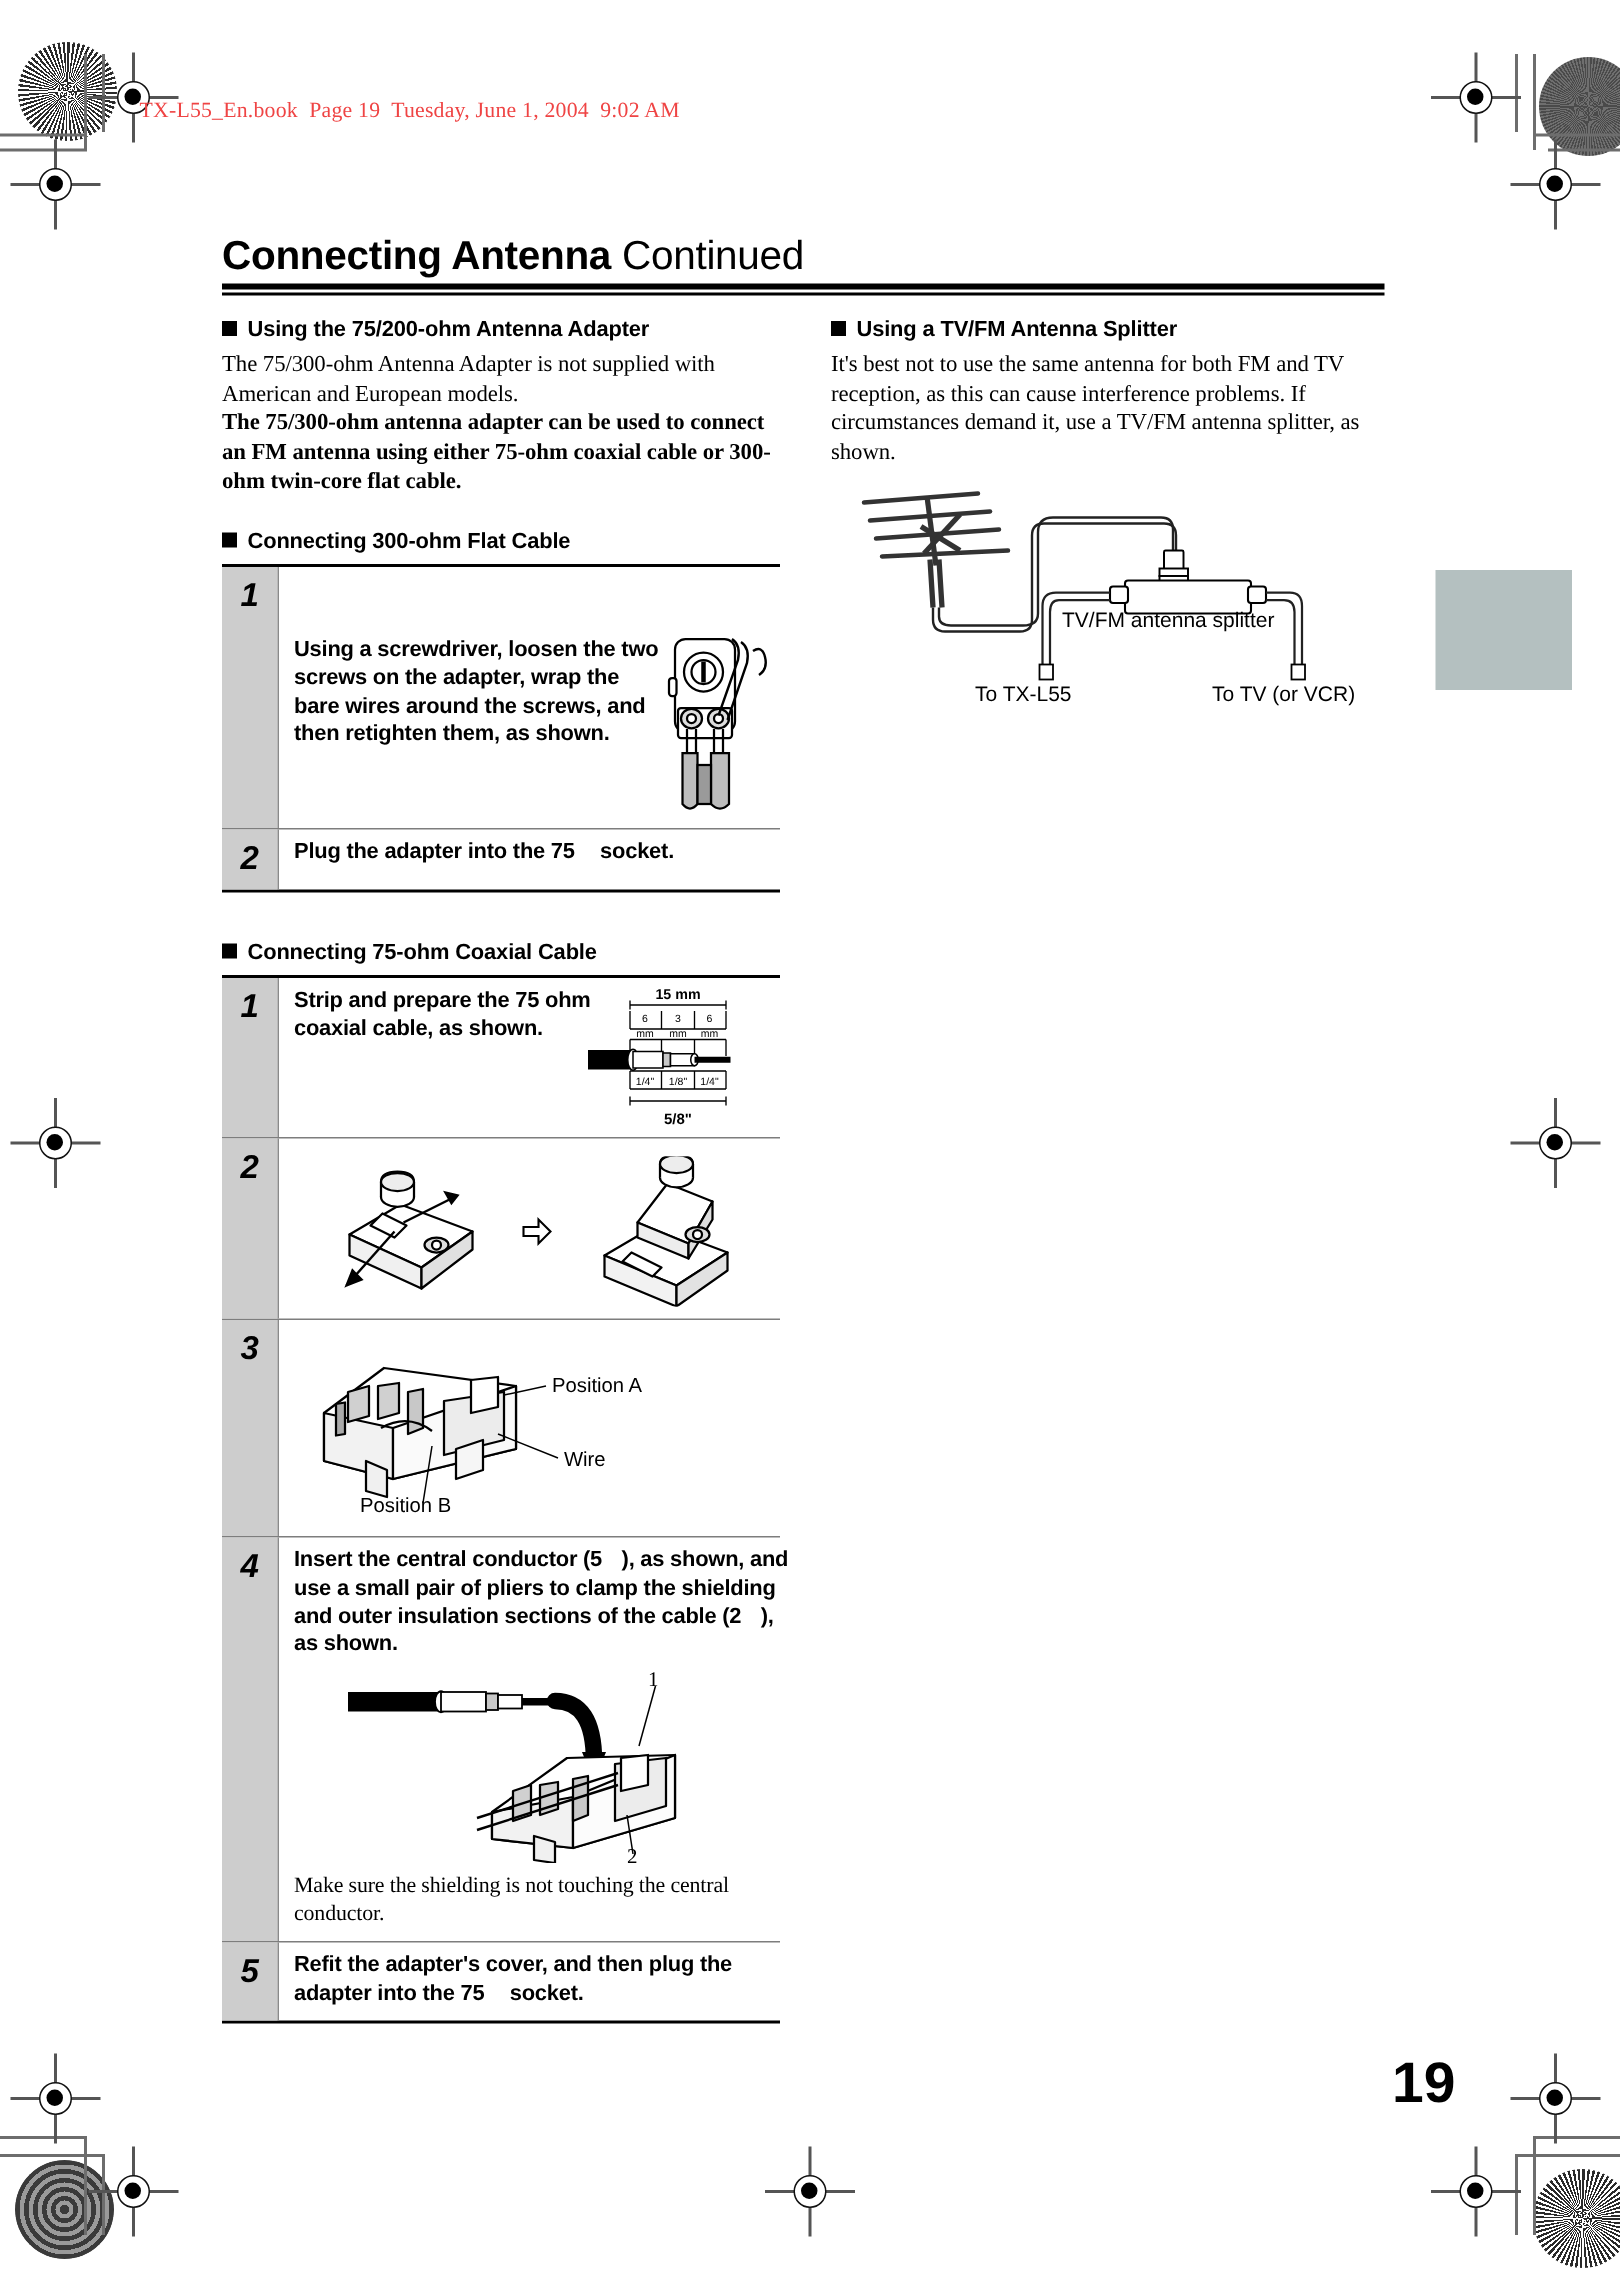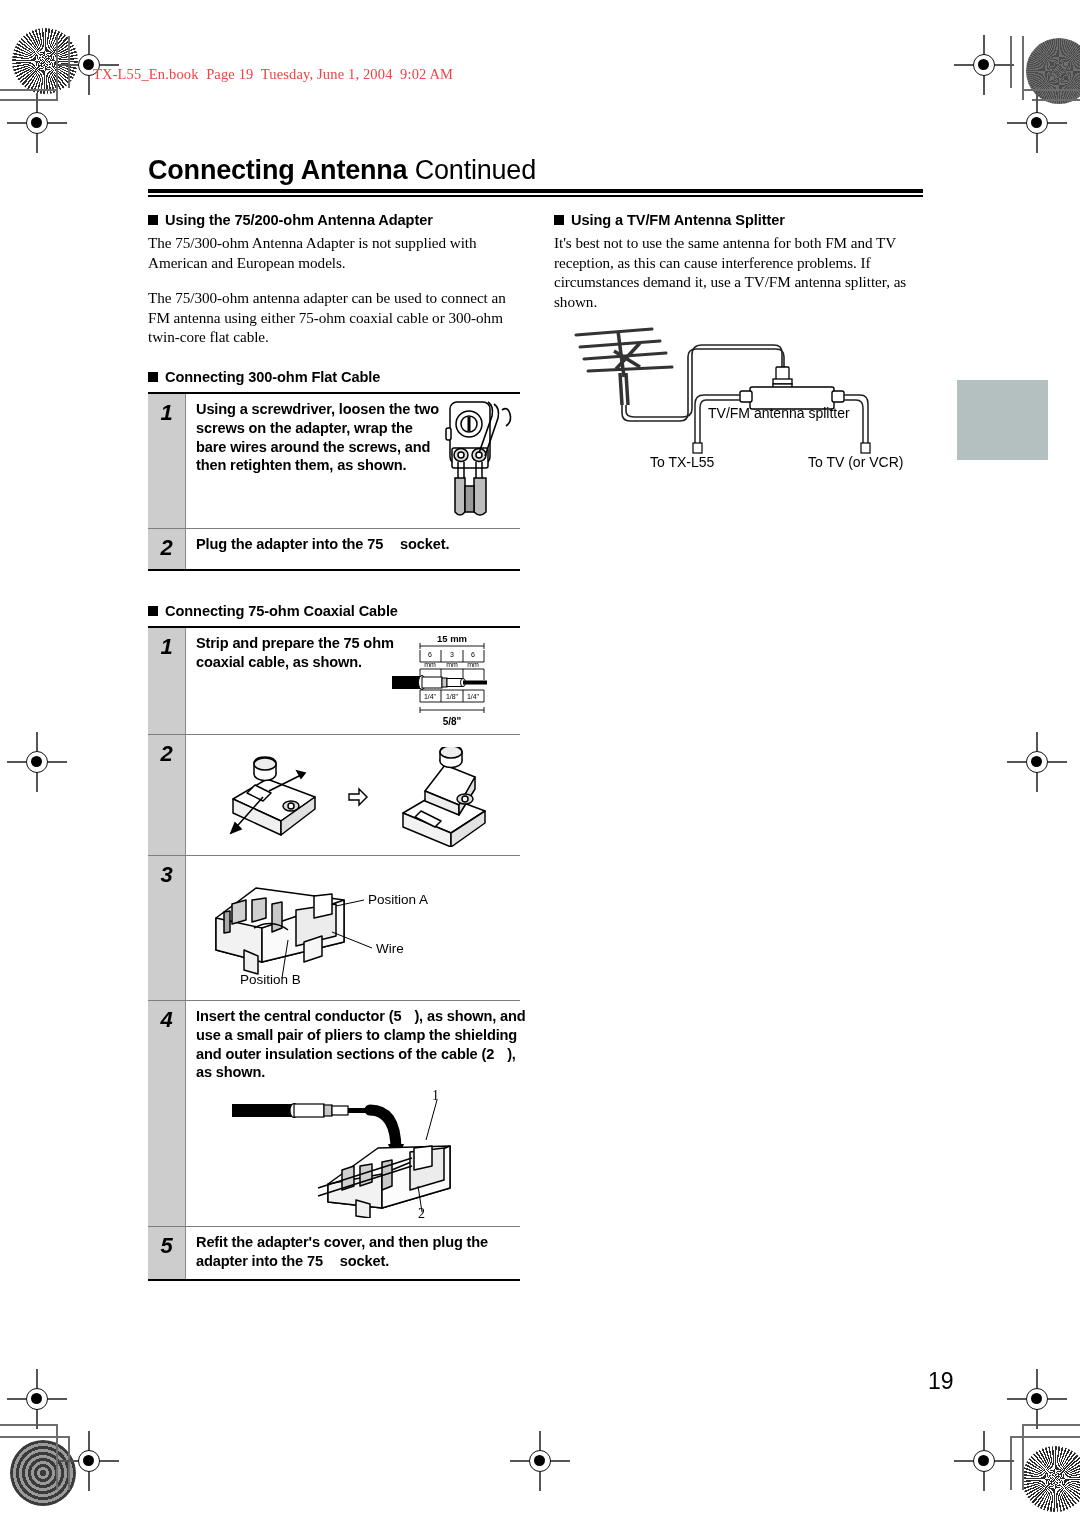--- a/index.html
+++ b/index.html
@@ -33,42 +33,42 @@
 
   .col{position:absolute;}
   .colL{left:148px;top:212px;width:372px;}
   .colR{left:554px;top:212px;width:372px;}
 
   h3.sec{font-size:14.6px;font-weight:bold;margin:0 0 5px 0;letter-spacing:-0.1px;
          display:flex;align-items:baseline;gap:7px;white-space:nowrap;}
   h3.sec .sq{width:10px;height:10px;background:#000;display:inline-block;flex:none;position:relative;top:0px;}
   p.body{font-family:"Liberation Serif",serif;font-size:15.2px;line-height:19.6px;margin:0 0 0 0;
          text-align:left;letter-spacing:-0.05px;}
-  p.body + p.body{margin-top:16px;}
+  p.body + p.body{margin-top:0px;font-weight:bold;}
 
   
   .steps{margin-top:7px;border-top:2.5px solid #000;}
   .step{display:flex;border-bottom:2.5px solid #000;}
   .step.thin{border-bottom:1.6px solid #7d7d7d;}
   .step .num{width:37px;flex:none;background:#cdcdcd;display:block;
              font-size:22px;font-style:italic;font-weight:bold;text-align:center;
              padding-top:6px;box-sizing:border-box;}
   .step .bd{flex:1;border-left:1.5px solid #8a8a8a;padding:6px 0 8px 10px;position:relative;min-height:26px;}
   .step .txt{font-size:14.6px;font-weight:bold;line-height:18.8px;letter-spacing:-0.15px;}
   .step .note{font-family:"Liberation Serif",serif;font-size:14.6px;line-height:19px;
               font-weight:normal;letter-spacing:-0.1px;margin-top:6px;}
   .missing{display:inline-block;width:13px;}
 
   .figwrap{position:relative;}
   .fig-right{position:absolute;right:4px;top:0;}
 
   
   .tab-marker{position:absolute;left:957px;top:380px;width:91px;height:80px;background:#b4c0c0;}
 
-  .pageno{position:absolute;left:928px;top:1368px;font-size:23px;font-weight:normal;
+  .pageno{position:absolute;left:928px;top:1368px;font-size:38px;font-weight:bold;
           font-family:"Liberation Sans",sans-serif;}
 
   svg{display:block;}
 </style>
 </head>
 <body>
 
 <div class="starburst" style="left:12px;top:28px;"></div>
 <div class="starburst dots" style="left:1026px;top:38px;"></div>
 <div class="starburst rings" style="left:10px;top:1440px;"></div>
@@ -182,21 +182,21 @@
 
   <h3 class="sec" style="margin-top:22px;">
     <span class="sq"></span>
     <span>Connecting 300-ohm Flat Cable</span>
   </h3>
 
   <div class="steps">
     <div class="step thin">
       <div class="num">1</div>
       <div class="bd">
-        <div class="figwrap" style="min-height:120px;">
+        <div class="figwrap" style="min-height:120px;margin-top:40px;">
           <div class="txt" style="width:250px;">Using a screwdriver, loosen the two screws on the adapter, wrap the bare wires around the screws, and then retighten them, as shown.</div>
           <div class="fig-right">
             <svg width="80" height="122" viewBox="0 0 80 122">
               <g stroke="#000" fill="#fff" stroke-width="1.5">
                 <rect x="14" y="2" width="40" height="62" rx="7"></rect>
                 <circle cx="33" cy="24" r="13"></circle>
                 <circle cx="33" cy="24" r="8"></circle>
                 <rect x="31.5" y="17" width="3" height="14" fill="#000" stroke="none"></rect>
                 <rect x="10" y="28" width="5" height="12" rx="2"></rect>
                 <rect x="16" y="48" width="36" height="20" rx="2" fill="#fff"></rect>
@@ -389,20 +389,21 @@
             <g stroke="#000" fill="none" stroke-width="1">
               <path d="M241 12 L230 52"></path>
               <path d="M222 98 L226 124"></path>
             </g>
             <g font-size="14" fill="#000" stroke="none" font-family="Liberation Serif, serif">
               <text x="236" y="12">1</text>
               <text x="222" y="130">2</text>
             </g>
           </svg>
         </div>
+        <div class="note">Make sure the shielding is not touching the central conductor.</div>
       </div>
     </div>
 
     <div class="step">
       <div class="num">5</div>
       <div class="bd">
         <div class="txt"><span>Refit the adapter's cover, and then plug the adapter into the 75</span><span class="missing"></span> <span>socket.</span></div>
       </div>
     </div>
 

